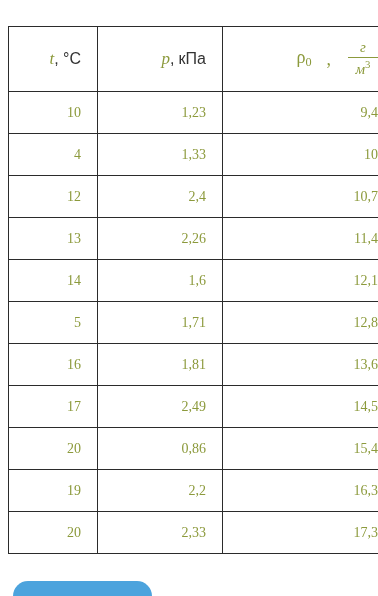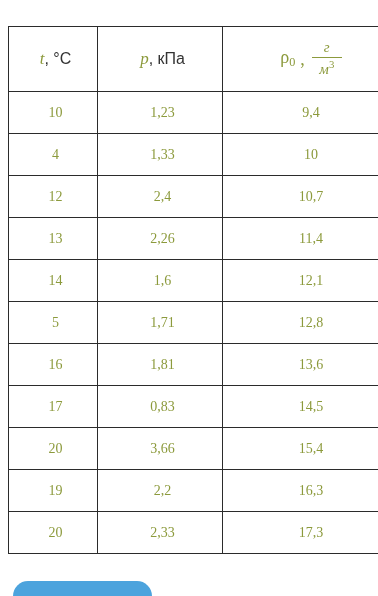--- a/index.html
+++ b/index.html
@@ -25,22 +25,22 @@
     border-collapse: collapse;
     table-layout: fixed;
   }
   #physics-table col.c-t   { width: 89px;  }
   #physics-table col.c-p   { width: 125px; }
   #physics-table col.c-rho { width: 172px; }
 
   #physics-table th,
   #physics-table td {
     border: 1.6px solid #2b2b2b;
-    padding: 0 6px 0 11px;
-    text-align: center;
+    padding: 0 16px 0 11px;
+    text-align: right;
     vertical-align: middle;
     font-weight: normal;
   }
 
   #physics-table thead th {
     height: 64px;
     font-size: 17px;
     color: #333333;
   }
   #physics-table tbody td {
@@ -61,21 +61,21 @@
     font-size: 16px;
   }
   .sub {
     font-size: 0.68em;
     vertical-align: -0.28em;
     font-style: normal;
   }
   .rho-head {
     display: inline-flex;
     align-items: center;
-    gap: 5px;
+    gap: 15px;
     color: #8c9a3c;
   }
   .rho-sym {
     font-style: normal;
     font-size: 18px;
     color: #8c9a3c;
   }
   .comma {
     color: #8c9a3c;
     font-size: 18px;
@@ -190,26 +190,26 @@
         <td>1,71</td>
         <td>12,8</td>
       </tr>
       <tr>
         <td>16</td>
         <td>1,81</td>
         <td>13,6</td>
       </tr>
       <tr>
         <td>17</td>
-        <td>0,83</td>
+        <td>2,49</td>
         <td>14,5</td>
       </tr>
       <tr>
         <td>20</td>
-        <td>3,66</td>
+        <td>0,86</td>
         <td>15,4</td>
       </tr>
       <tr>
         <td>19</td>
         <td>2,2</td>
         <td>16,3</td>
       </tr>
       <tr>
         <td>20</td>
         <td>2,33</td>

